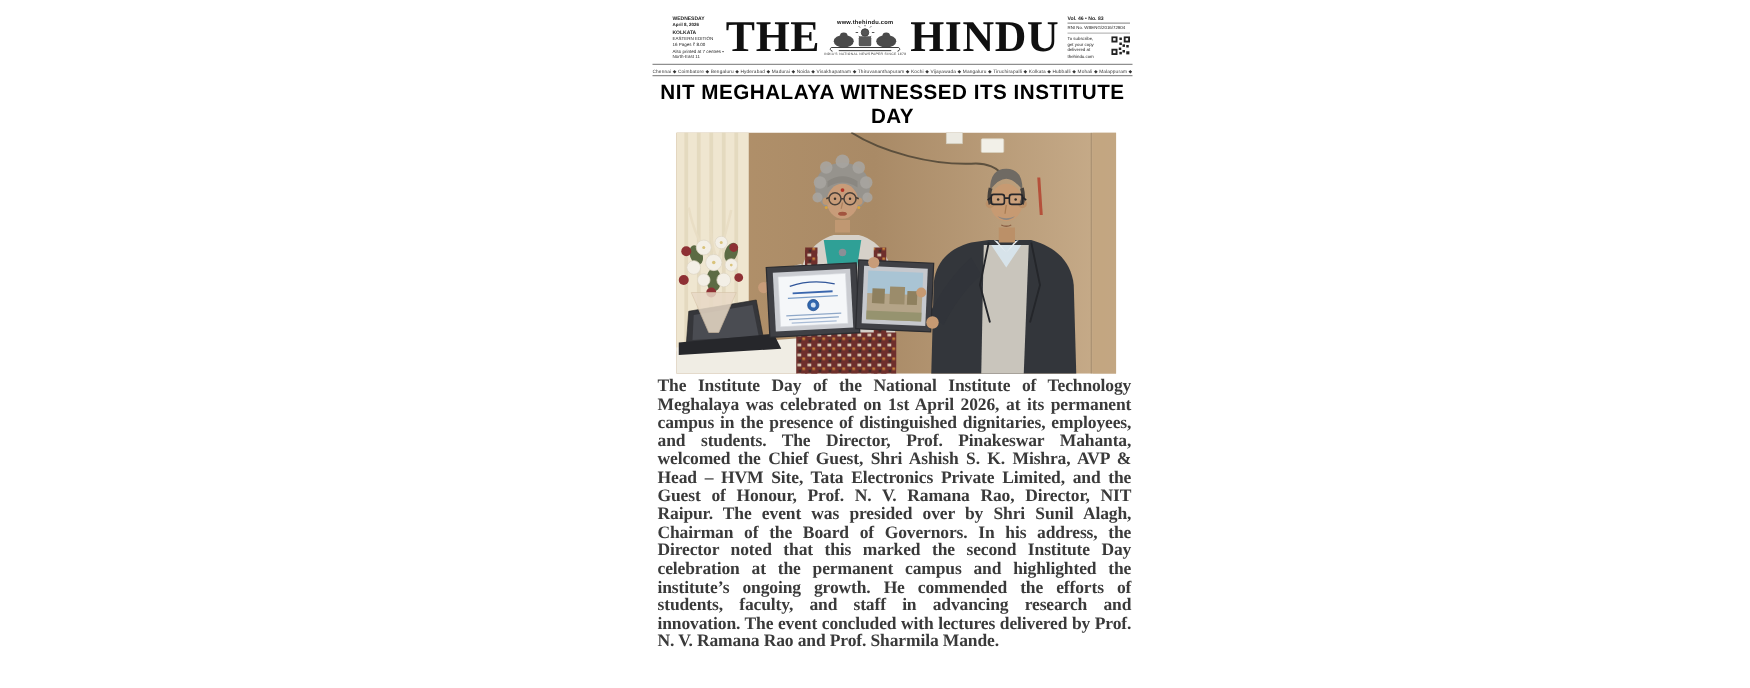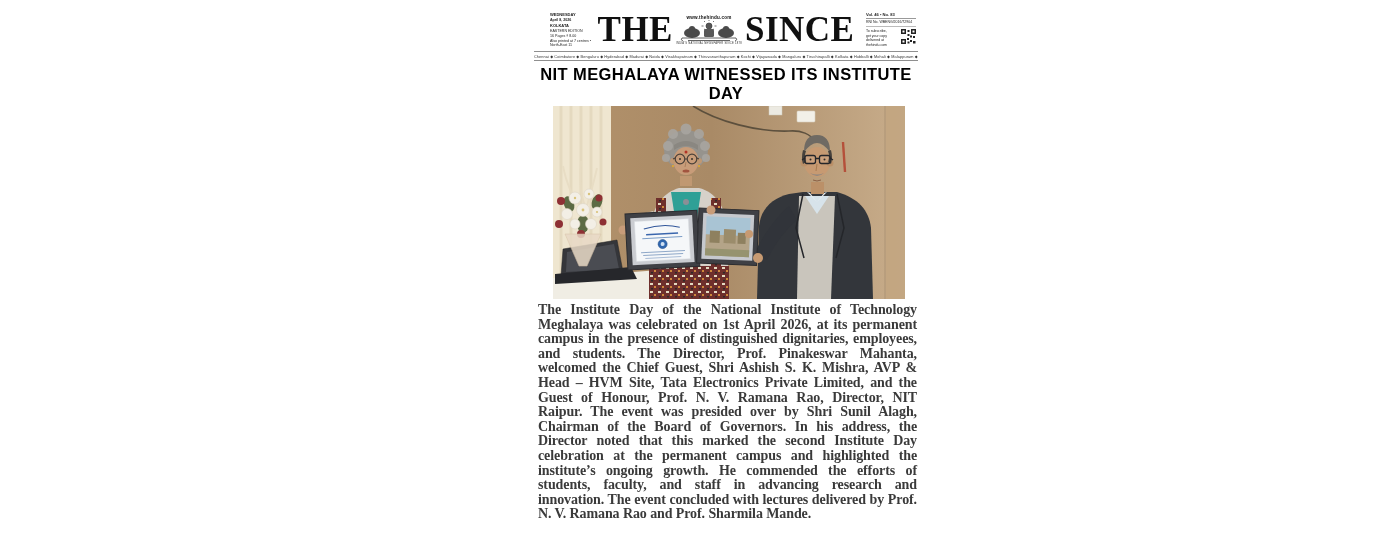--- a/index.html
+++ b/index.html
@@ -1,20 +1,20 @@
 <!DOCTYPE html>
 <html><head>
 <meta charset="utf-8">
 <style>
   html,body{margin:0;padding:0;}
   body{
     width:1400px;height:550px;background:#ffffff;position:relative;overflow:hidden;
     font-family:"Liberation Sans", sans-serif;
   }
-  .clipping{position:absolute;left:534px;top:10px;width:384px;}
+  .clipping{position:absolute;left:522px;top:10px;width:384px;}
 
   
   .masthead{position:relative;height:40px;}
   .mh-left{position:absolute;left:16px;top:3px;width:46px;font-size:3.6px;line-height:4.7px;color:#222;}
   .mh-left .mh-left-line:nth-child(1){font-weight:bold;font-size:4px;}
   .mh-left .mh-left-line:nth-child(2){font-weight:bold;}
   .mh-left .mh-left-line:nth-child(3){font-weight:bold;font-size:4px;margin-top:2px;}
   .mh-center{position:absolute;left:0;right:0;top:1px;display:flex;justify-content:center;align-items:center;gap:5px;}
   .mh-the,.mh-hindu{font-family:"Liberation Serif", serif;font-weight:bold;font-size:35px;line-height:37px;color:#101010;letter-spacing:.5px;}
   .mh-crest-col{display:flex;flex-direction:column;align-items:center;width:62px;}
@@ -84,21 +84,21 @@
             <rect x="24" y="9" width="10" height="8" rx="1.5" fill="#585858"></rect>
           </g>
           <g stroke="#3c3c3c" stroke-width="0.8" fill="none">
             <path d="M2,18 h54"></path>
             <path d="M2,18 q-2,2 1,3 M56,18 q2,2 -1,3"></path>
             <path d="M8,20.5 h42"></path>
           </g>
         </svg>
         <div class="mh-slogan">INDIA'S NATIONAL NEWSPAPER SINCE 1878</div>
       </div>
-      <span class="mh-hindu">SINCE</span>
+      <span class="mh-hindu">HINDU</span>
     </div>
 
     <div class="mh-right">
       <div class="mh-vol">Vol. 46 • No. 83</div>
       <div class="mh-rni">RNI No. WBENG/2016/72904</div>
       <div class="mh-sub-row">
         <div class="mh-sub">
             <div class="mh-sub-line">To subscribe,</div>
             <div class="mh-sub-line">get your copy</div>
             <div class="mh-sub-line">delivered at</div>

